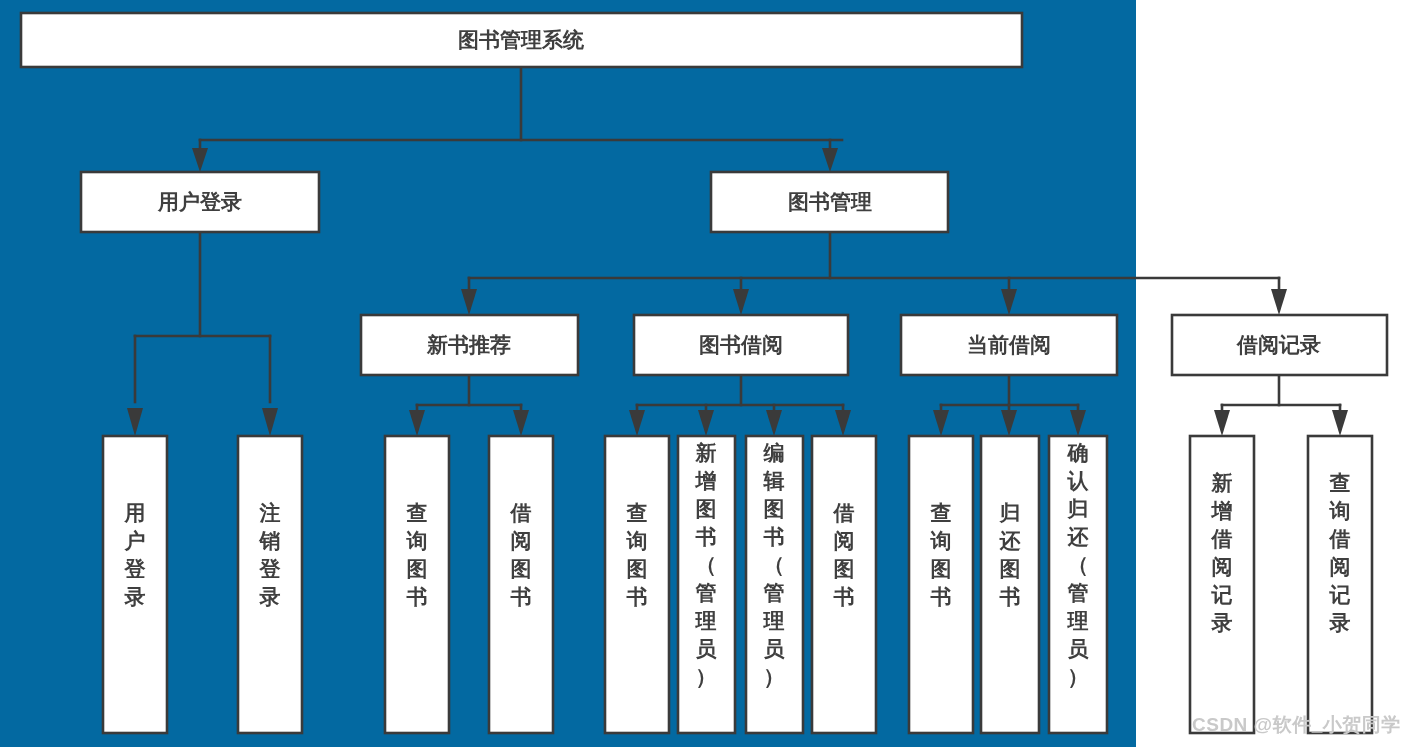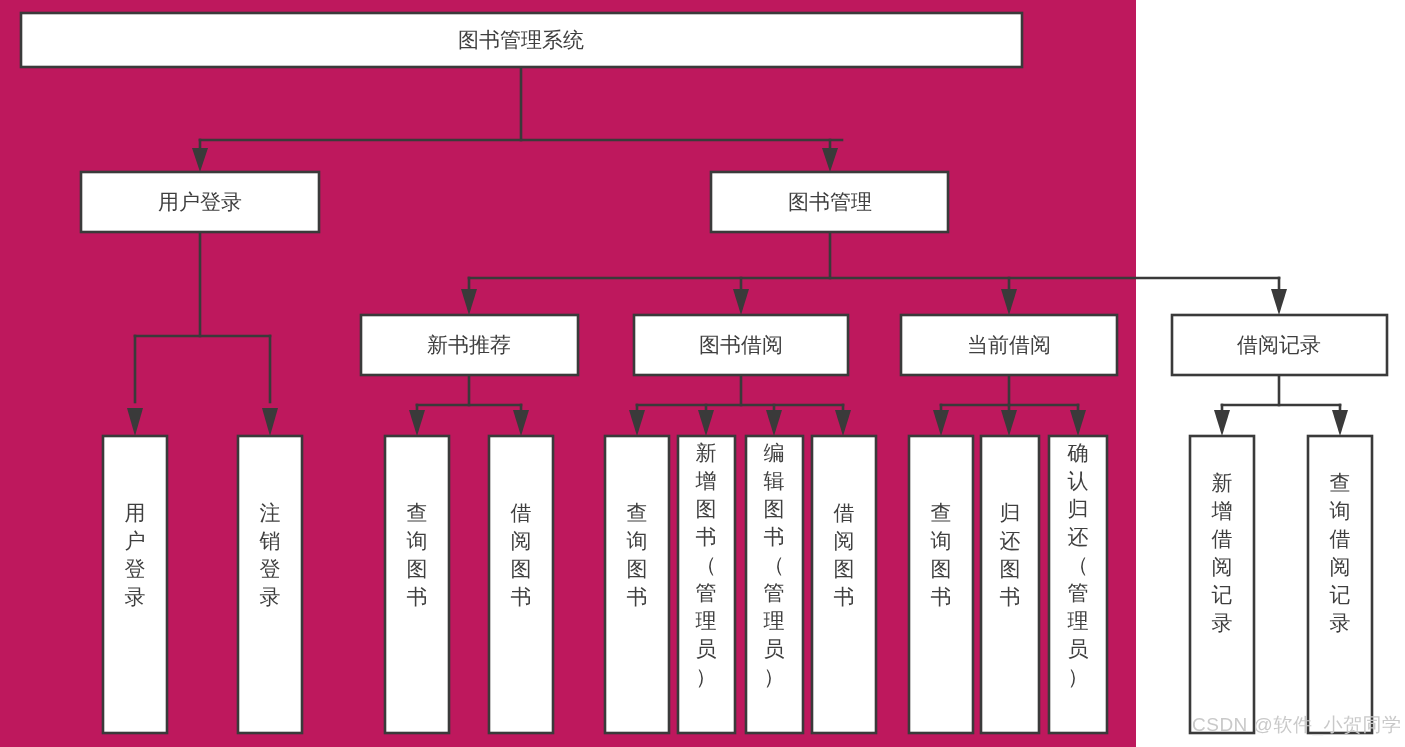--- a/index.html
+++ b/index.html
@@ -1,20 +1,20 @@
 <!DOCTYPE html>
 <html><head>
 <meta charset="utf-8">
 <style>
   html,body{margin:0;padding:0;background:#ffffff;}
   body{
     width:1405px;height:747px;overflow:hidden;
     font-family:"Liberation Sans","DejaVu Sans",sans-serif;
   }
-  #stage{position:relative;width:1136px;height:747px;background:#be185d;}
+  #stage{position:relative;width:1136px;height:747px;background:#0369a1;font-weight:bold;}
   svg#diagram{position:absolute;left:0;top:0;width:1405px;height:747px;display:block;}
   .nodebox{fill:#ffffff;stroke:#3a3a3a;stroke-width:2.6;}
   .connector{stroke:#3a3a3a;stroke-width:2.6;fill:none;stroke-linecap:square;}
   .arrowhead{fill:#3a3a3a;stroke:none;}
   .boxlabel{
     fill:#3f3f3f;font-family:"Liberation Sans","DejaVu Sans",sans-serif;
     font-size:21px;text-anchor:middle;dominant-baseline:middle;
   }
   .vlabel{
     fill:#3f3f3f;font-family:"Liberation Sans","DejaVu Sans",sans-serif;

